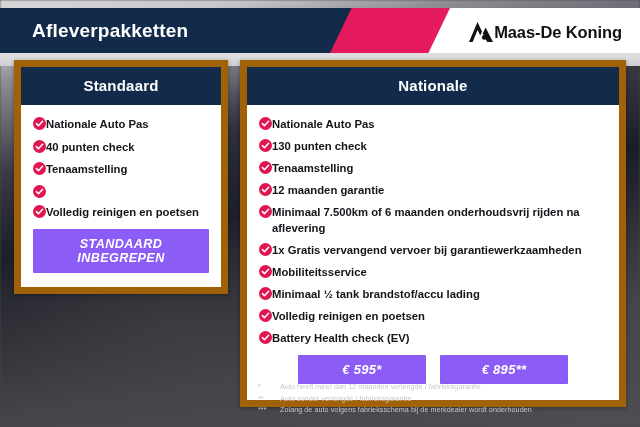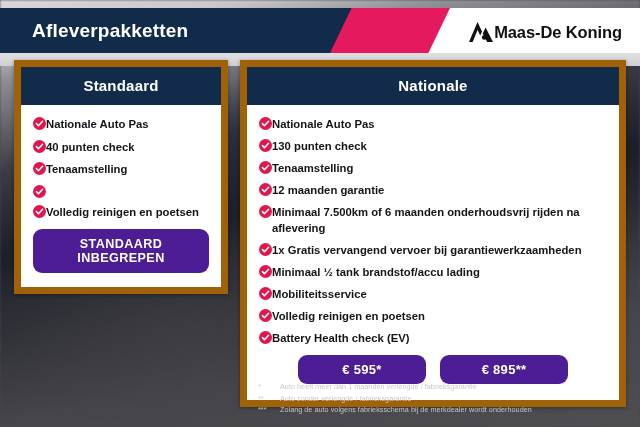--- a/index.html
+++ b/index.html
@@ -128,29 +128,30 @@
   .check {
     flex: 0 0 auto;
     width: 13px; height: 13px;
     margin-top: 1px;
     display: block;
   }
   .feat-text { display: block; }
 
   
   .btn-pink {
-    background: #4c1d95;
+    background: #8b5cf6;
     color: #ffffff;
     border: none;
-    border-radius: 9px;
+    border-radius: 1px;
     font-family: "Liberation Sans", sans-serif;
     font-weight: bold;
     letter-spacing: 0.4px;
     text-align: center;
     cursor: pointer;
+    font-style: italic;
   }
   .btn-included {
     display: block;
     width: 100%;
     margin: 9px 0 4px;
     padding: 8px 4px;
     font-size: 12.6px;
   }
   .price-row {
     display: flex;
@@ -299,28 +300,28 @@
             <circle cx="8" cy="8" r="8" fill="#e0164f"></circle>
             <path d="M4.2 8.2 L6.7 10.7 L11.8 5.3" stroke="#ffffff" stroke-width="1.9" fill="none" stroke-linecap="round" stroke-linejoin="round"></path>
           </svg>
           <span class="feat-text">1x Gratis vervangend vervoer bij garantiewerkzaamheden</span>
         </li>
         <li>
           <svg class="check" viewBox="0 0 16 16">
             <circle cx="8" cy="8" r="8" fill="#e0164f"></circle>
             <path d="M4.2 8.2 L6.7 10.7 L11.8 5.3" stroke="#ffffff" stroke-width="1.9" fill="none" stroke-linecap="round" stroke-linejoin="round"></path>
           </svg>
+          <span class="feat-text">Mobiliteitsservice</span>
+        </li>
+        <li>
+          <svg class="check" viewBox="0 0 16 16">
+            <circle cx="8" cy="8" r="8" fill="#e0164f"></circle>
+            <path d="M4.2 8.2 L6.7 10.7 L11.8 5.3" stroke="#ffffff" stroke-width="1.9" fill="none" stroke-linecap="round" stroke-linejoin="round"></path>
+          </svg>
           <span class="feat-text">Minimaal ½ tank brandstof/accu lading</span>
-        </li>
-        <li>
-          <svg class="check" viewBox="0 0 16 16">
-            <circle cx="8" cy="8" r="8" fill="#e0164f"></circle>
-            <path d="M4.2 8.2 L6.7 10.7 L11.8 5.3" stroke="#ffffff" stroke-width="1.9" fill="none" stroke-linecap="round" stroke-linejoin="round"></path>
-          </svg>
-          <span class="feat-text">Mobiliteitsservice</span>
         </li>
         <li>
           <svg class="check" viewBox="0 0 16 16">
             <circle cx="8" cy="8" r="8" fill="#e0164f"></circle>
             <path d="M4.2 8.2 L6.7 10.7 L11.8 5.3" stroke="#ffffff" stroke-width="1.9" fill="none" stroke-linecap="round" stroke-linejoin="round"></path>
           </svg>
           <span class="feat-text">Volledig reinigen en poetsen</span>
         </li>
         <li>
           <svg class="check" viewBox="0 0 16 16">
@@ -334,21 +335,21 @@
       <div class="price-row">
         <button class="btn-pink btn-price">€ 595*</button>
         <button class="btn-pink btn-price">€ 895**</button>
       </div>
     </div>
   </div>
 
   <div class="footnotes">
     <div class="footnote">
       <span class="fn-mark">*</span>
-      <span class="fn-text">Auto heeft meer dan 1 maanden verlengde / fabrieksgarantie</span>
+      <span class="fn-text">Auto heeft meer dan 12 maanden verlengde / fabrieksgarantie</span>
     </div>
     <div class="footnote">
       <span class="fn-mark">**</span>
       <span class="fn-text">Auto zonder verlengde / fabrieksgarantie</span>
     </div>
     <div class="footnote">
       <span class="fn-mark">***</span>
       <span class="fn-text">Zolang de auto volgens fabrieksschema bij de merkdealer wordt onderhouden</span>
     </div>
   </div>

